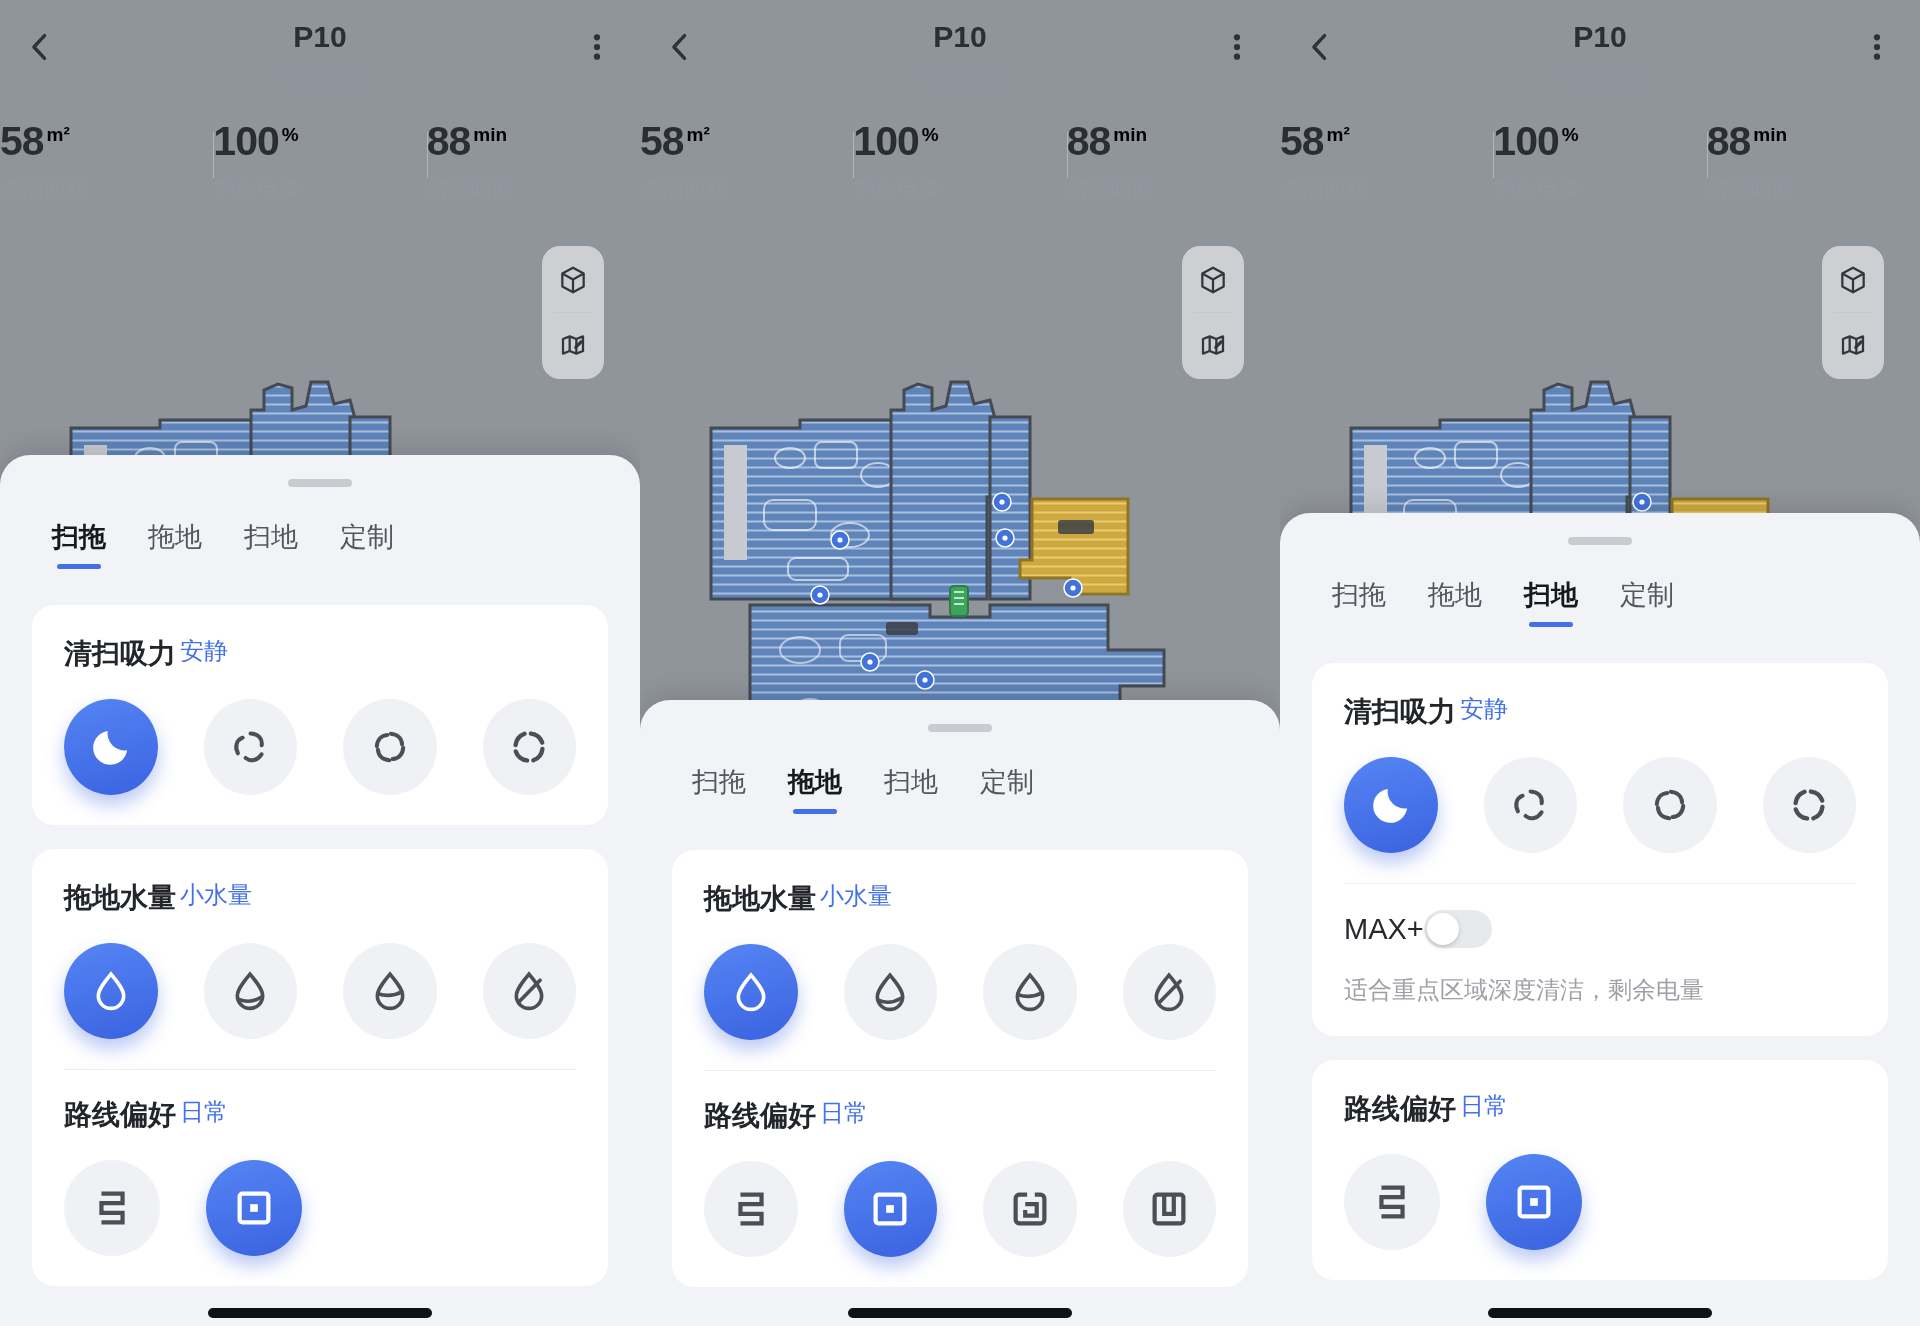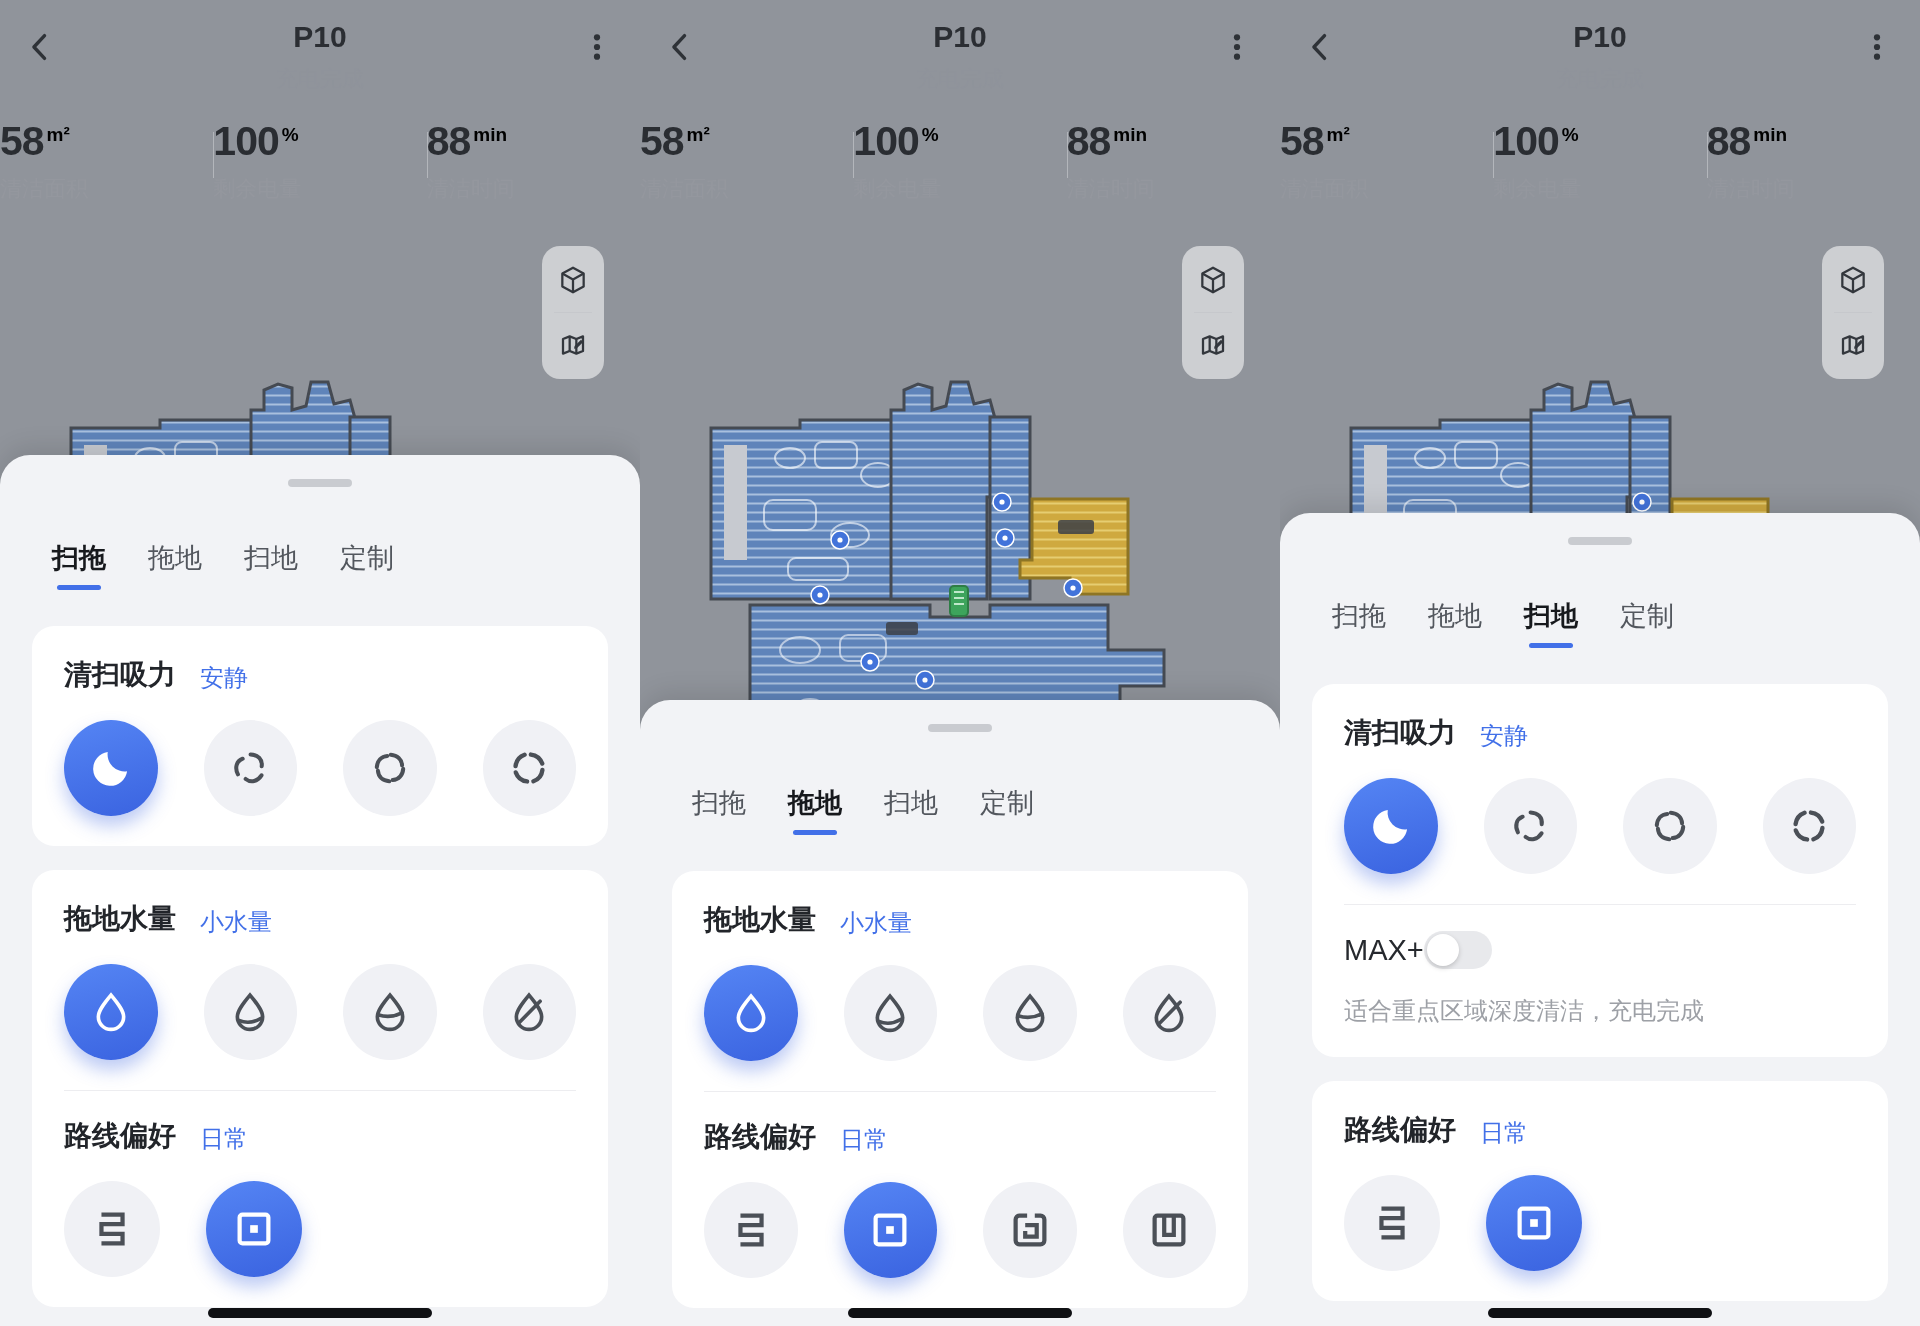--- a/index.html
+++ b/index.html
@@ -33,29 +33,29 @@
   .fbtn{width:32px;height:32px;color:#33373d;background:none;border:none;padding:0;}
   .fbtn svg{width:100%;height:100%;}
   .fdiv{width:38px;height:1px;background:#c6c8cc;margin:16px 0;}
 
   
   .sheet{position:absolute;left:0;right:0;bottom:0;background:#f2f3f6;
          border-radius:30px 30px 0 0;box-shadow:0 -8px 24px rgba(0,0,0,.10);}
   #p1 .sheet{top:455px}#p2 .sheet{top:700px}#p3 .sheet{top:513px}
   .handle{width:64px;height:8px;border-radius:4px;background:#c9cbd0;margin:24px auto 0;border:none;padding:0;display:block;}
   .tabs{display:flex;gap:42px;margin:32px 0 0 52px;}
-  .tab{display:flex;flex-direction:column;align-items:center;background:none;border:none;padding:0;margin-top:21px;}
+  .tab{display:flex;flex-direction:column;align-items:center;background:none;border:none;padding:0;}
   .tab-label{font-size:27px;color:#53575e;}
   .tab.active .tab-label{font-weight:700;color:#17191d;}
   .tab-ul{width:44px;height:5px;border-radius:3px;margin-top:9px;background:transparent;}
   .tab.active .tab-ul{background:#4270e8;}
 
   .card{background:#fff;border-radius:22px;margin:36px 32px 0;padding:30px 32px;}
   .card+.card{margin-top:24px;}
-  .sec-head{display:flex;align-items:flex-end;gap:24px;}
+  .sec-head{display:flex;align-items:flex-start;gap:4px;}
   .sec-title{font-size:28px;font-weight:700;color:#22252a;}
   .sec-value{font-size:24px;color:#4270e8;}
   .opts{display:flex;gap:46px;margin-top:26px;}
   .opt{width:96px;height:96px;border-radius:50%;background:#f0f1f5;border:none;padding:0;
        display:flex;align-items:center;justify-content:center;color:#4b5057;}
   .opt.selected{background:linear-gradient(165deg,#5585f4 0%,#3a63e0 100%);color:#fff;
        box-shadow:0 10px 18px rgba(63,104,224,.35);}
   .opt svg{width:46px;height:46px;}
   .inner-div{height:1px;background:#ededf0;margin:30px 0 26px;}
 
@@ -575,21 +575,21 @@
               </span>
             </button>
           </div>
         <div class="inner-div"></div>
         <div class="max-row">
           <span class="max-label">MAX+</span>
           <button class="toggle">
               <span class="knob"></span>
             </button>
         </div>
-        <div class="max-desc">适合重点区域深度清洁，充电完成</div>
+        <div class="max-desc">适合重点区域深度清洁，剩余电量</div>
       </div>
       <div class="card">
         <div class="sec-head">
             <span class="sec-title">路线偏好</span>
             <span class="sec-value">日常</span>
           </div>
         <div class="opts">
             <button class="opt">
               <span style="display: flex;">
                 <svg viewBox="0 0 24 24" fill="none" stroke="currentColor" stroke-width="2.2" stroke-linejoin="miter">

